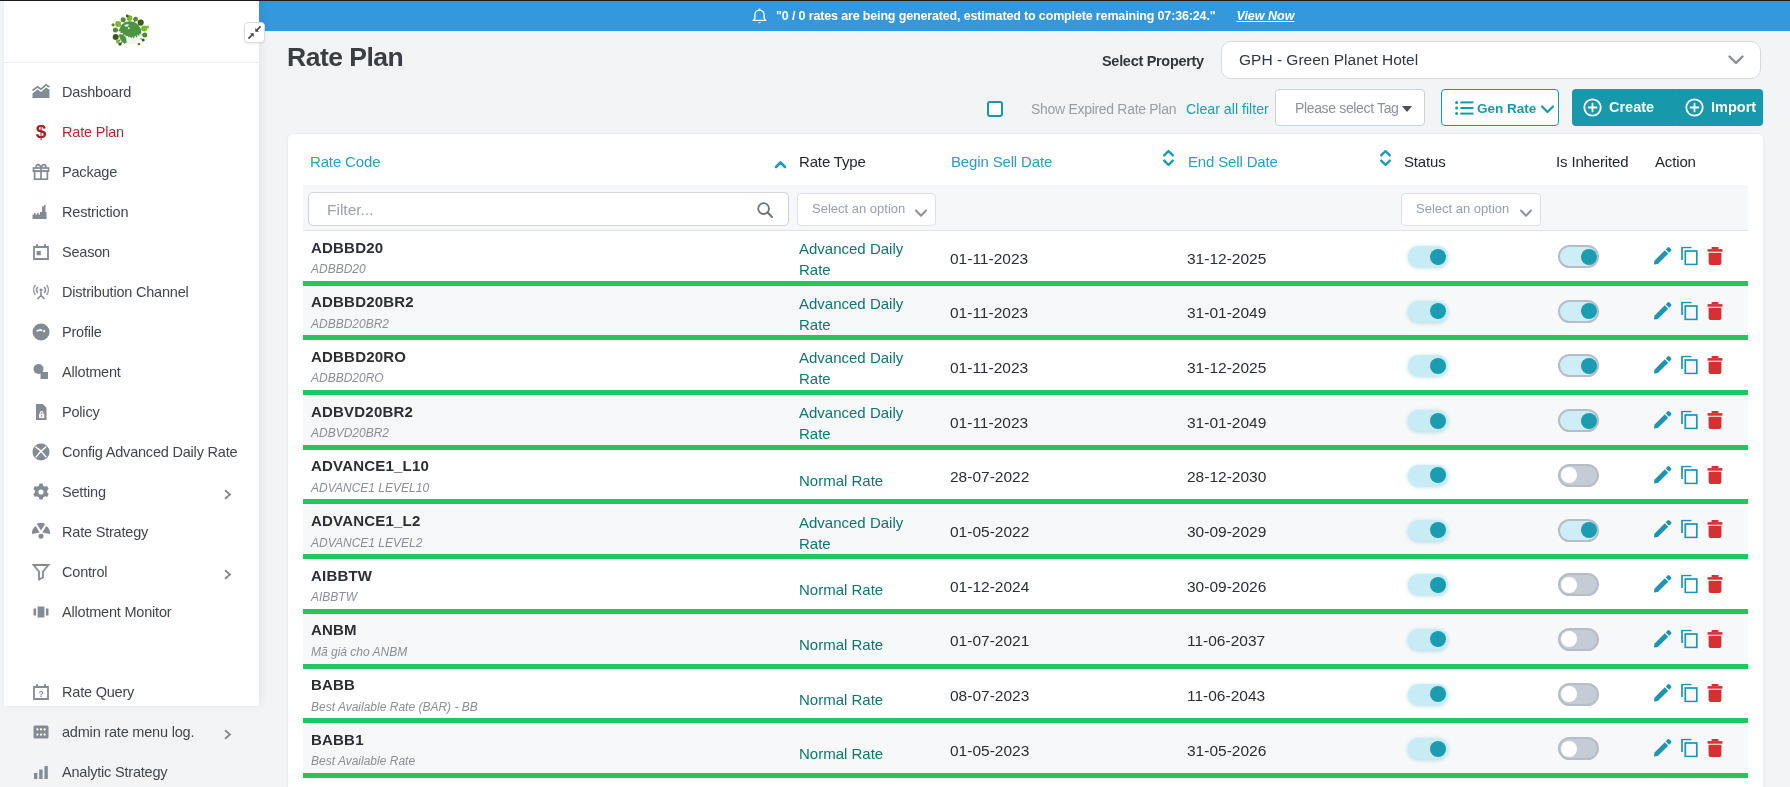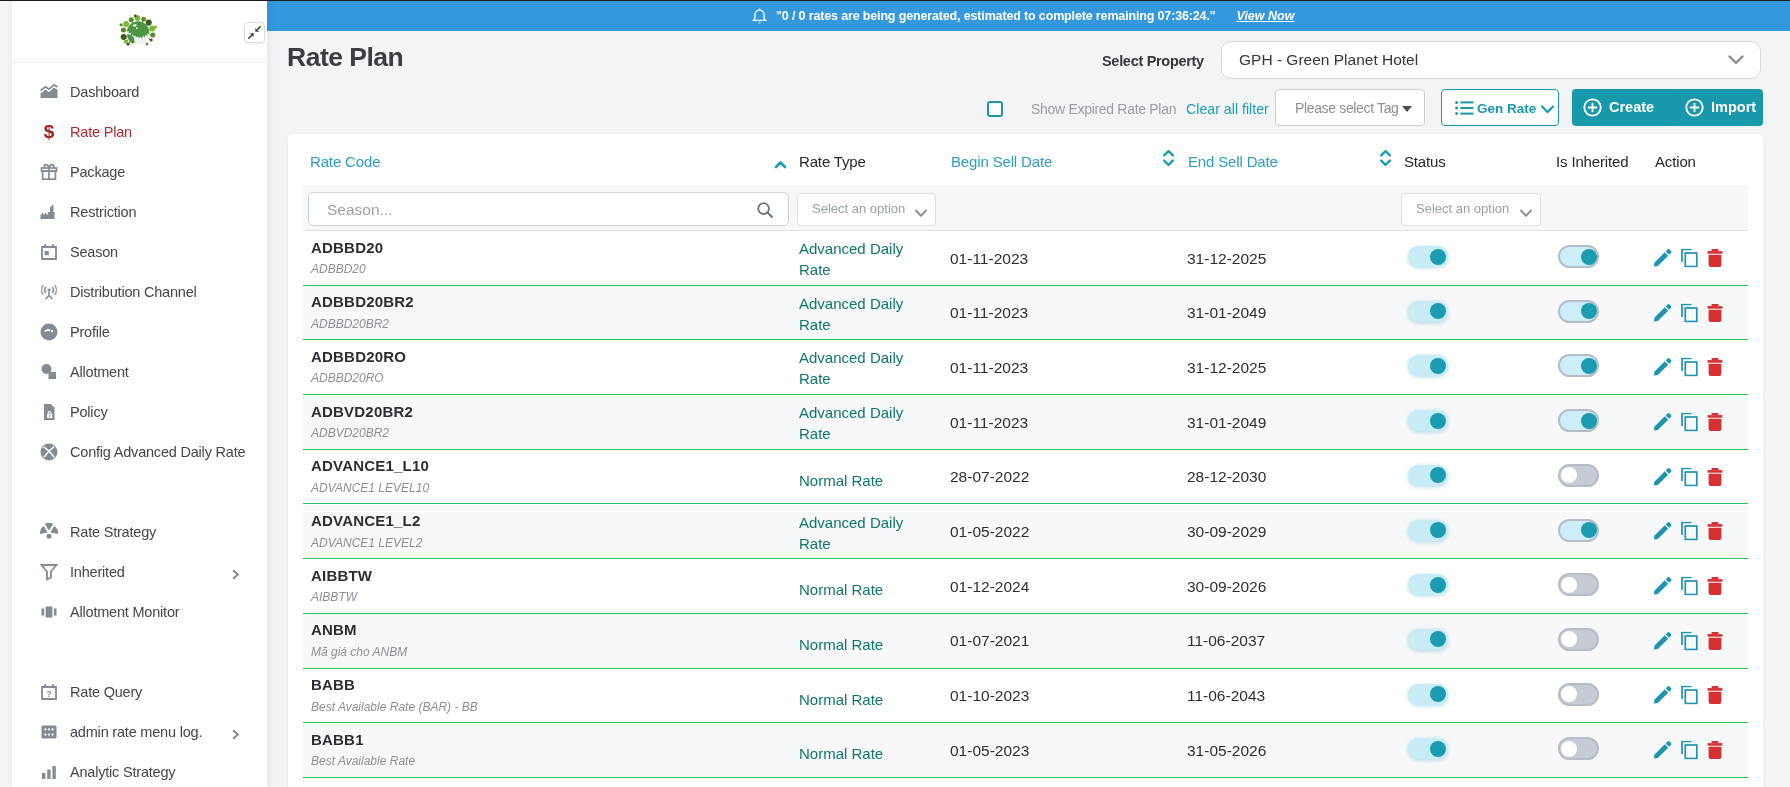--- a/index.html
+++ b/index.html
@@ -1,18 +1,18 @@
 <!DOCTYPE html>
 <html><head><meta charset="utf-8"><title>Rate Plan</title>
 <style>
 *{margin:0;padding:0;box-sizing:border-box}
 html,body{width:1790px;height:787px;overflow:hidden}
 body{font-family:"Liberation Sans",sans-serif;background:#f3f4f6;position:relative}
 .abs{position:absolute}
-.sidebar{position:absolute;left:12px;top:0;width:255px;height:787px;background:#fff;box-shadow:2px 0 8px rgba(0,0,0,.07);z-index:5}
+.sidebar{position:absolute;left:4px;top:0;width:255px;height:706px;background:#fff;box-shadow:2px 0 8px rgba(0,0,0,.07);z-index:5}
 .sb-head{position:absolute;left:0;top:0;width:255px;height:63px;border-bottom:1px solid #e9ebed}
 .mi{position:absolute;left:0;width:255px;height:40px}
 .mi .ic{position:absolute;left:27px;top:50%;margin-top:-10px;width:20px;height:20px}
 .mi .lb{position:absolute;left:58px;top:50%;transform:translateY(-52%);font-size:14.5px;color:#42474c;white-space:nowrap;letter-spacing:-0.2px}
 .mi .chev{position:absolute;left:218px;top:50%;margin-top:-6px}
 .mi.red .lb{color:#b02a35}
 .topline{position:absolute;left:0;top:0;width:1790px;height:1px;background:#191c1f;z-index:60}
 .bluebar{position:absolute;left:255px;top:1px;width:1535px;height:30px;background:#3498dc;z-index:4}
 .bb-in{position:absolute;left:497px;top:0;height:30px;display:flex;align-items:center;color:#fff}
 .bb-msg{font-size:12.5px;font-weight:bold;margin-left:9px;letter-spacing:-0.15px}
@@ -35,21 +35,21 @@
 .card{position:absolute;left:287px;top:133px;width:1477px;height:660px;background:#fff;border:1px solid #eceef0;border-radius:6px;box-shadow:0 1px 3px rgba(0,0,0,.04)}
 .hd{position:absolute;top:18.5px;font-size:15px;white-space:nowrap;letter-spacing:-0.15px}
 .hd.teal{color:#2e9dc2}
 .hd.dark{color:#24282c}
 .filterband{position:absolute;left:15px;top:51px;width:1445px;height:46px;background:#f6f7f8;border-bottom:1px solid #dfe3e6}
 .finput{position:absolute;left:20px;top:58px;width:481px;height:34px;background:#fff;border:1px solid #ced4da;border-radius:5px}
 .finput .ph{position:absolute;left:18px;top:8px;font-size:15.5px;color:#9aa1a8}
 .fsel{position:absolute;top:59px;height:33px;background:#fff;border:1px solid #dde1e5;border-radius:4px}
 .fsel .tx{position:absolute;left:14px;top:7px;font-size:13px;color:#98a0a7}
 .fsel .ch{position:absolute;right:7px;top:11px}
-.row{position:absolute;left:15px;width:1445px;border-bottom:1px solid #22c55e}
+.row{position:absolute;left:15px;width:1445px;border-bottom:5px solid #22c55e}
 .row.stripe{background:#f7f8f9}
 .rname{position:absolute;left:8px;top:7.5px;font-size:15px;font-weight:bold;color:#2b2f33;letter-spacing:0.2px}
 .rsub{position:absolute;left:8px;top:31px;font-size:12px;font-style:italic;color:#8b9096}
 .rtype{position:absolute;left:496px;font-size:15px;color:#0f766e;line-height:21px}
 .rdate{position:absolute;font-size:15.5px;color:#2b2f33;top:18.5px}
 .tg{position:absolute;top:15px;width:40px;height:21px;border-radius:11px;background:#c7ecf5;box-shadow:0 1px 4px rgba(27,159,179,.35)}
 .tg .knob{position:absolute;right:2px;top:2.5px;width:16px;height:16px;border-radius:50%;background:#1b9cb0}
 .tgi{position:absolute;top:14px;width:41px;height:23px;border-radius:12px;border:2px solid #b6bdc7}
 .tgi.on{background:#cdeef7}
 .tgi.on .knob{position:absolute;right:0px;top:1.5px;width:16px;height:16px;border-radius:50%;background:#1b9cb0}
@@ -173,36 +173,46 @@
 <div class="mi" style="top:432px">
       <span class="ic"><svg width="20" height="20" viewBox="0 0 20 20">
           <circle cx="10" cy="10" r="8.5" fill="#848b92"></circle>
           <g stroke="#fff" stroke-width="1.4" fill="none">
             <path d="M4.4 4.8 C7.4 6.4 12.4 11.4 15.2 15.4"></path>
             <path d="M15.2 4.6 C12.4 6.6 7.6 11.6 4.8 15.4"></path>
           </g>
         </svg></span>
       <span class="lb">Config Advanced Daily Rate</span>
     </div>
+<div class="mi" style="top:472px">
+      <span class="ic"><svg width="20" height="20" viewBox="0 0 20 20">
+          <path fill="#848b92" d="M8.4 1.5 h3.2 l.5 2.2 a6.6 6.6 0 0 1 1.9 1.1 l2.1-.7 1.6 2.8 -1.6 1.5 a6.6 6.6 0 0 1 0 2.2 l1.6 1.5 -1.6 2.8 -2.1-.7 a6.6 6.6 0 0 1 -1.9 1.1 l-.5 2.2 h-3.2 l-.5-2.2 a6.6 6.6 0 0 1 -1.9-1.1 l-2.1.7 -1.6-2.8 1.6-1.5 a6.6 6.6 0 0 1 0-2.2 l-1.6-1.5 1.6-2.8 2.1.7 a6.6 6.6 0 0 1 1.9-1.1 Z"></path>
+          <circle cx="10" cy="10" r="2.6" fill="#fff"></circle>
+        </svg></span>
+      <span class="lb">Setting</span>
+      <span class="chev"><svg width="11" height="11" viewBox="0 0 11 11">
+          <path fill="none" stroke="#80878d" stroke-width="1.8" d="M3 1.2 L8 5.5 L3 9.8"></path>
+        </svg></span>
+    </div>
 <div class="mi" style="top:512px">
       <span class="ic"><svg width="20" height="20" viewBox="0 0 20 20">
           <g fill="#848b92">
             <path d="M10 8.6 L5.8 1.9 A8.6 8.6 0 0 1 14.2 1.9 Z"></path>
             <path d="M8.6 10.6 L1.0 11.9 A8.6 8.6 0 0 1 4.8 4.0 Z"></path>
             <path d="M11.4 10.6 L15.2 4.0 A8.6 8.6 0 0 1 19.0 11.9 Z"></path>
             <circle cx="10" cy="14.2" r="2.5"></circle>
           </g>
         </svg></span>
       <span class="lb">Rate Strategy</span>
     </div>
 <div class="mi" style="top:552px">
       <span class="ic"><svg width="20" height="20" viewBox="0 0 20 20">
           <path fill="none" stroke="#848b92" stroke-width="1.8" d="M2.5 3 H17.5 L12 9.5 V15.5 L8 17.5 V9.5 Z"></path>
         </svg></span>
-      <span class="lb">Inherited</span>
+      <span class="lb">Control</span>
       <span class="chev"><svg width="11" height="11" viewBox="0 0 11 11">
           <path fill="none" stroke="#80878d" stroke-width="1.8" d="M3 1.2 L8 5.5 L3 9.8"></path>
         </svg></span>
     </div>
 <div class="mi" style="top:592px">
       <span class="ic"><svg width="20" height="20" viewBox="0 0 20 20">
           <g fill="#848b92">
             <rect x="2.5" y="6.5" width="2.6" height="7"></rect>
             <rect x="6.6" y="4.5" width="6.8" height="11"></rect>
             <rect x="14.9" y="6.5" width="2.6" height="7"></rect>
@@ -333,21 +343,21 @@
         <g fill="none" stroke="#1a9cb4" stroke-width="2.4" stroke-linecap="round" stroke-linejoin="round">
           <path d="M2.2 6.4 L6.5 2 L10.8 6.4"></path>
           <path d="M2.2 11.6 L6.5 16 L10.8 11.6"></path>
         </g>
       </svg></span>
 <div class="hd dark" style="left:1116px">Status</div>
 <div class="hd dark" style="left:1268px">Is Inherited</div>
 <div class="hd dark" style="left:1367px">Action</div>
 <div class="filterband"></div>
 <div class="finput">
-      <span class="ph">Season...</span>
+      <span class="ph">Filter...</span>
       <span class="abs" style="right:14px;top:8px"><svg width="18" height="18" viewBox="0 0 18 18">
           <circle cx="7.6" cy="7.6" r="5.4" fill="none" stroke="#6d757d" stroke-width="1.8"></circle>
           <path stroke="#6d757d" stroke-width="2" stroke-linecap="round" d="M11.8 11.8 L16 16"></path>
         </svg></span>
     </div>
 <div class="fsel" style="left:509px;width:139px">
       <span class="tx">Select an option</span>
       <span class="ch"><svg width="14" height="11" viewBox="0 0 14 11">
           <path fill="none" stroke="#8d959c" stroke-width="2" stroke-linecap="round" stroke-linejoin="round" d="M2 2.5 L7 7.8 L12 2.5"></path>
         </svg></span>
@@ -611,21 +621,21 @@
             <rect x="4.6" y="0.5" width="6.8" height="2.2"></rect>
             <rect x="0.6" y="2.6" width="14.8" height="2.6"></rect>
             <path d="M1.6 6.2 H14.4 V16.6 a2 2 0 0 1 -2 2 H3.6 a2 2 0 0 1 -2-2 Z"></path>
           </g>
         </svg></span>
 </div>
 <div class="row" style="top:534.6px;height:54.7px">
 <div class="rname">BABB</div>
 <div class="rsub">Best Available Rate (BAR) - BB</div>
 <div class="rtype" style="top:20px">Normal Rate</div>
-<div class="rdate" style="left:647px">01-10-2023</div>
+<div class="rdate" style="left:647px">08-07-2023</div>
 <div class="rdate" style="left:884px">11-06-2043</div>
 <div class="tg" style="left:1105px">
         <div class="knob"></div>
       </div>
 <div class="tgi off" style="left:1255px">
         <div class="knob"></div>
       </div>
 <span class="act" style="left:1350px"><svg width="19" height="19" viewBox="0 0 19 19">
           <g fill="#1e93b2">
             <path d="M1.4 14.2 L11.8 3.8 L15.2 7.2 L4.8 17.6 L1 18 Z"></path>

